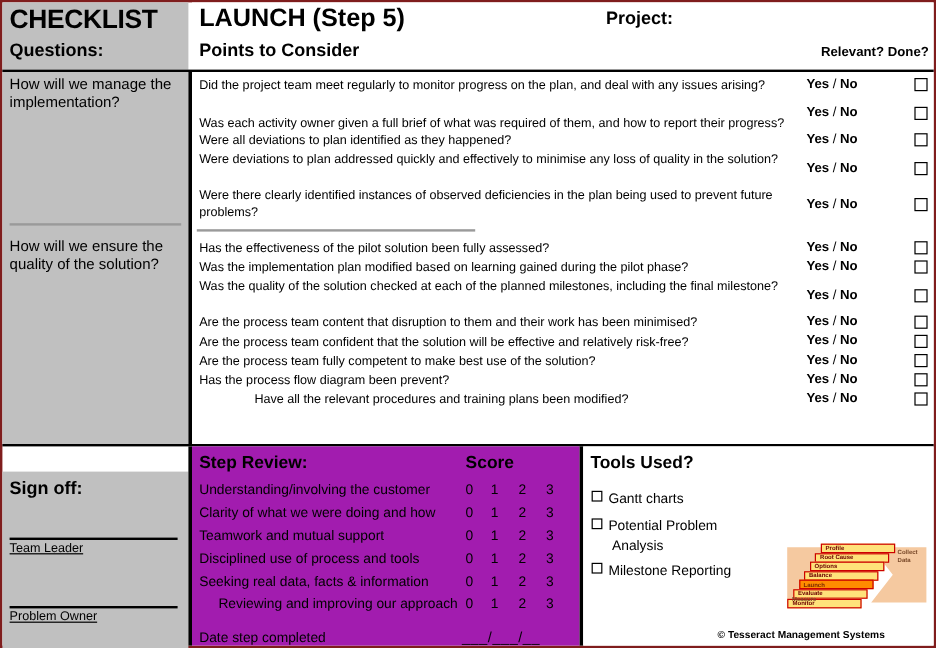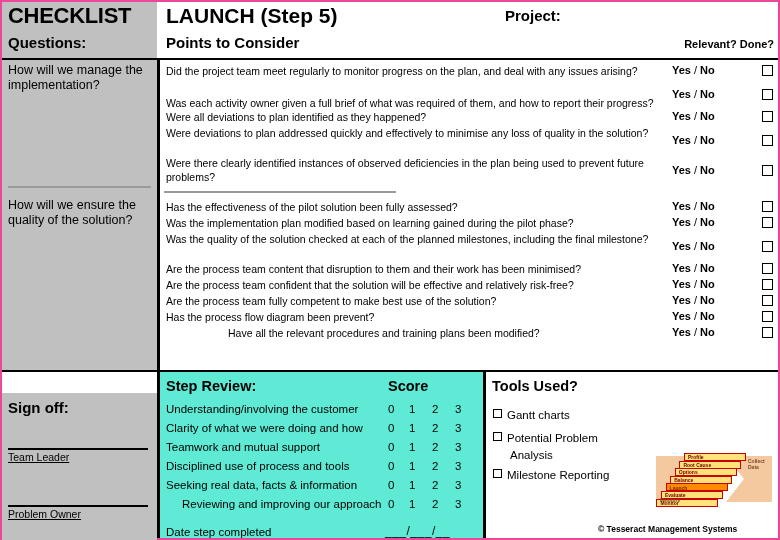--- a/index.html
+++ b/index.html
@@ -1,18 +1,18 @@
 <!DOCTYPE html>
 <html><head>
 <meta charset="utf-8">
 <style>
   html,body{margin:0;padding:0;background:#ffffff;}
   body{width:780px;height:540px;overflow:hidden;font-family:"Liberation Sans",sans-serif;color:#000;}
 
-  #sheet{position:relative;width:780px;height:540px;box-sizing:border-box;border:2px solid #ec4899;background:#fff;}
+  #sheet{position:relative;width:780px;height:540px;box-sizing:border-box;border:2px solid #7f1d1d;background:#fff;}
 
   
   #header{position:absolute;left:0;top:0;width:776px;height:56px;}
   #hdr-left{position:absolute;left:0;top:0;width:155px;height:56px;background:#c0c0c0;}
   #hdr-right{position:absolute;left:158px;top:0;width:618px;height:56px;background:#fff;}
   .h-checklist{position:absolute;left:6px;top:1px;font-size:22px;font-weight:bold;letter-spacing:-.3px;}
   .h-questions{position:absolute;left:6px;top:32px;font-size:15px;font-weight:bold;}
   .h-launch{position:absolute;left:6px;top:2px;font-size:21px;font-weight:bold;}
   .h-points{position:absolute;left:6px;top:32px;font-size:15px;font-weight:bold;}
   .h-project{position:absolute;left:345px;top:5px;font-size:15px;font-weight:bold;}
@@ -31,21 +31,21 @@
   .qtext{position:absolute;width:490px;}
   .yesno{position:absolute;left:512px;font-size:11px;font-weight:bold;white-space:nowrap;}
   .yesno .sl{font-weight:normal;padding:0 3px;}
   .cbx{position:absolute;left:602px;width:11px;height:11px;border:1.6px solid #000;background:#fff;box-sizing:border-box;}
   .rsep{position:absolute;left:4px;top:131px;width:232px;height:2px;background:#9a9a9a;}
 
   
   #bot-rule{position:absolute;left:0;top:368px;width:776px;height:2px;background:#000;}
   #bot-left{position:absolute;left:0;top:391px;width:155px;height:166px;background:#c0c0c0;}
   #bot-vdiv{position:absolute;left:155px;top:370px;width:3px;height:166px;background:#000;}
-  #bot-mid{position:absolute;left:158px;top:370px;width:323px;height:166px;background:#5eead4;}
+  #bot-mid{position:absolute;left:158px;top:370px;width:323px;height:166px;background:#a21caf;}
   #bot-vdiv2{position:absolute;left:481px;top:370px;width:3px;height:166px;background:#000;}
   #bot-right{position:absolute;left:484px;top:370px;width:292px;height:166px;background:#fff;}
 
   .signoff-t{position:absolute;left:6px;top:6px;font-size:15px;font-weight:bold;}
   .sig{position:absolute;left:6px;width:140px;}
   .sig .ln{width:140px;height:1.5px;background:#000;}
   .sig .lb{font-size:10.5px;padding-top:1px;text-decoration:underline;}
 
   .sr-title{position:absolute;left:6px;top:6px;font-size:14.5px;font-weight:bold;}
   .sc-title{position:absolute;left:228px;top:6px;font-size:14.5px;font-weight:bold;}
@@ -125,21 +125,21 @@
       <div class="cbx" style="top: 203px;"></div>
       <div class="qtext" style="top: 218px; left: 6px; font-size: 10.5px; line-height: 14px;">Are the process team  confident that the solution will be effective and relatively risk-free?</div>
       <div class="yesno" style="top: 218px;"><span>Yes</span><span class="sl">/</span><span>No</span></div>
       <div class="cbx" style="top: 219px;"></div>
       <div class="qtext" style="top: 234px; left: 6px; font-size: 10.5px; line-height: 14px;">Are the process team  fully competent to make best use of the solution?</div>
       <div class="yesno" style="top: 234px;"><span>Yes</span><span class="sl">/</span><span>No</span></div>
       <div class="cbx" style="top: 235px;"></div>
       <div class="qtext" style="top: 250px; left: 6px; font-size: 10.5px; line-height: 14px;">Has the process flow diagram been prevent?</div>
       <div class="yesno" style="top: 250px;"><span>Yes</span><span class="sl">/</span><span>No</span></div>
       <div class="cbx" style="top: 251px;"></div>
-      <div class="qtext" style="top: 266px; left: 20px; font-size: 10.5px; line-height: 14px; padding-left: 48px;">Have all the relevant procedures and training plans been modified?</div>
+      <div class="qtext" style="top: 266px; left: 4px; font-size: 10.5px; line-height: 14px; padding-left: 48px;">Have all the relevant procedures and training plans been modified?</div>
       <div class="yesno" style="top: 266px;"><span>Yes</span><span class="sl">/</span><span>No</span></div>
       <div class="cbx" style="top: 267px;"></div>
     </div>
 
   <div id="bot-rule"></div>
 
   <div id="bot-left">
     <div class="signoff-t">Sign off:</div>
   <div class="sig" style="top: 55px;">
         <div class="ln"></div>

